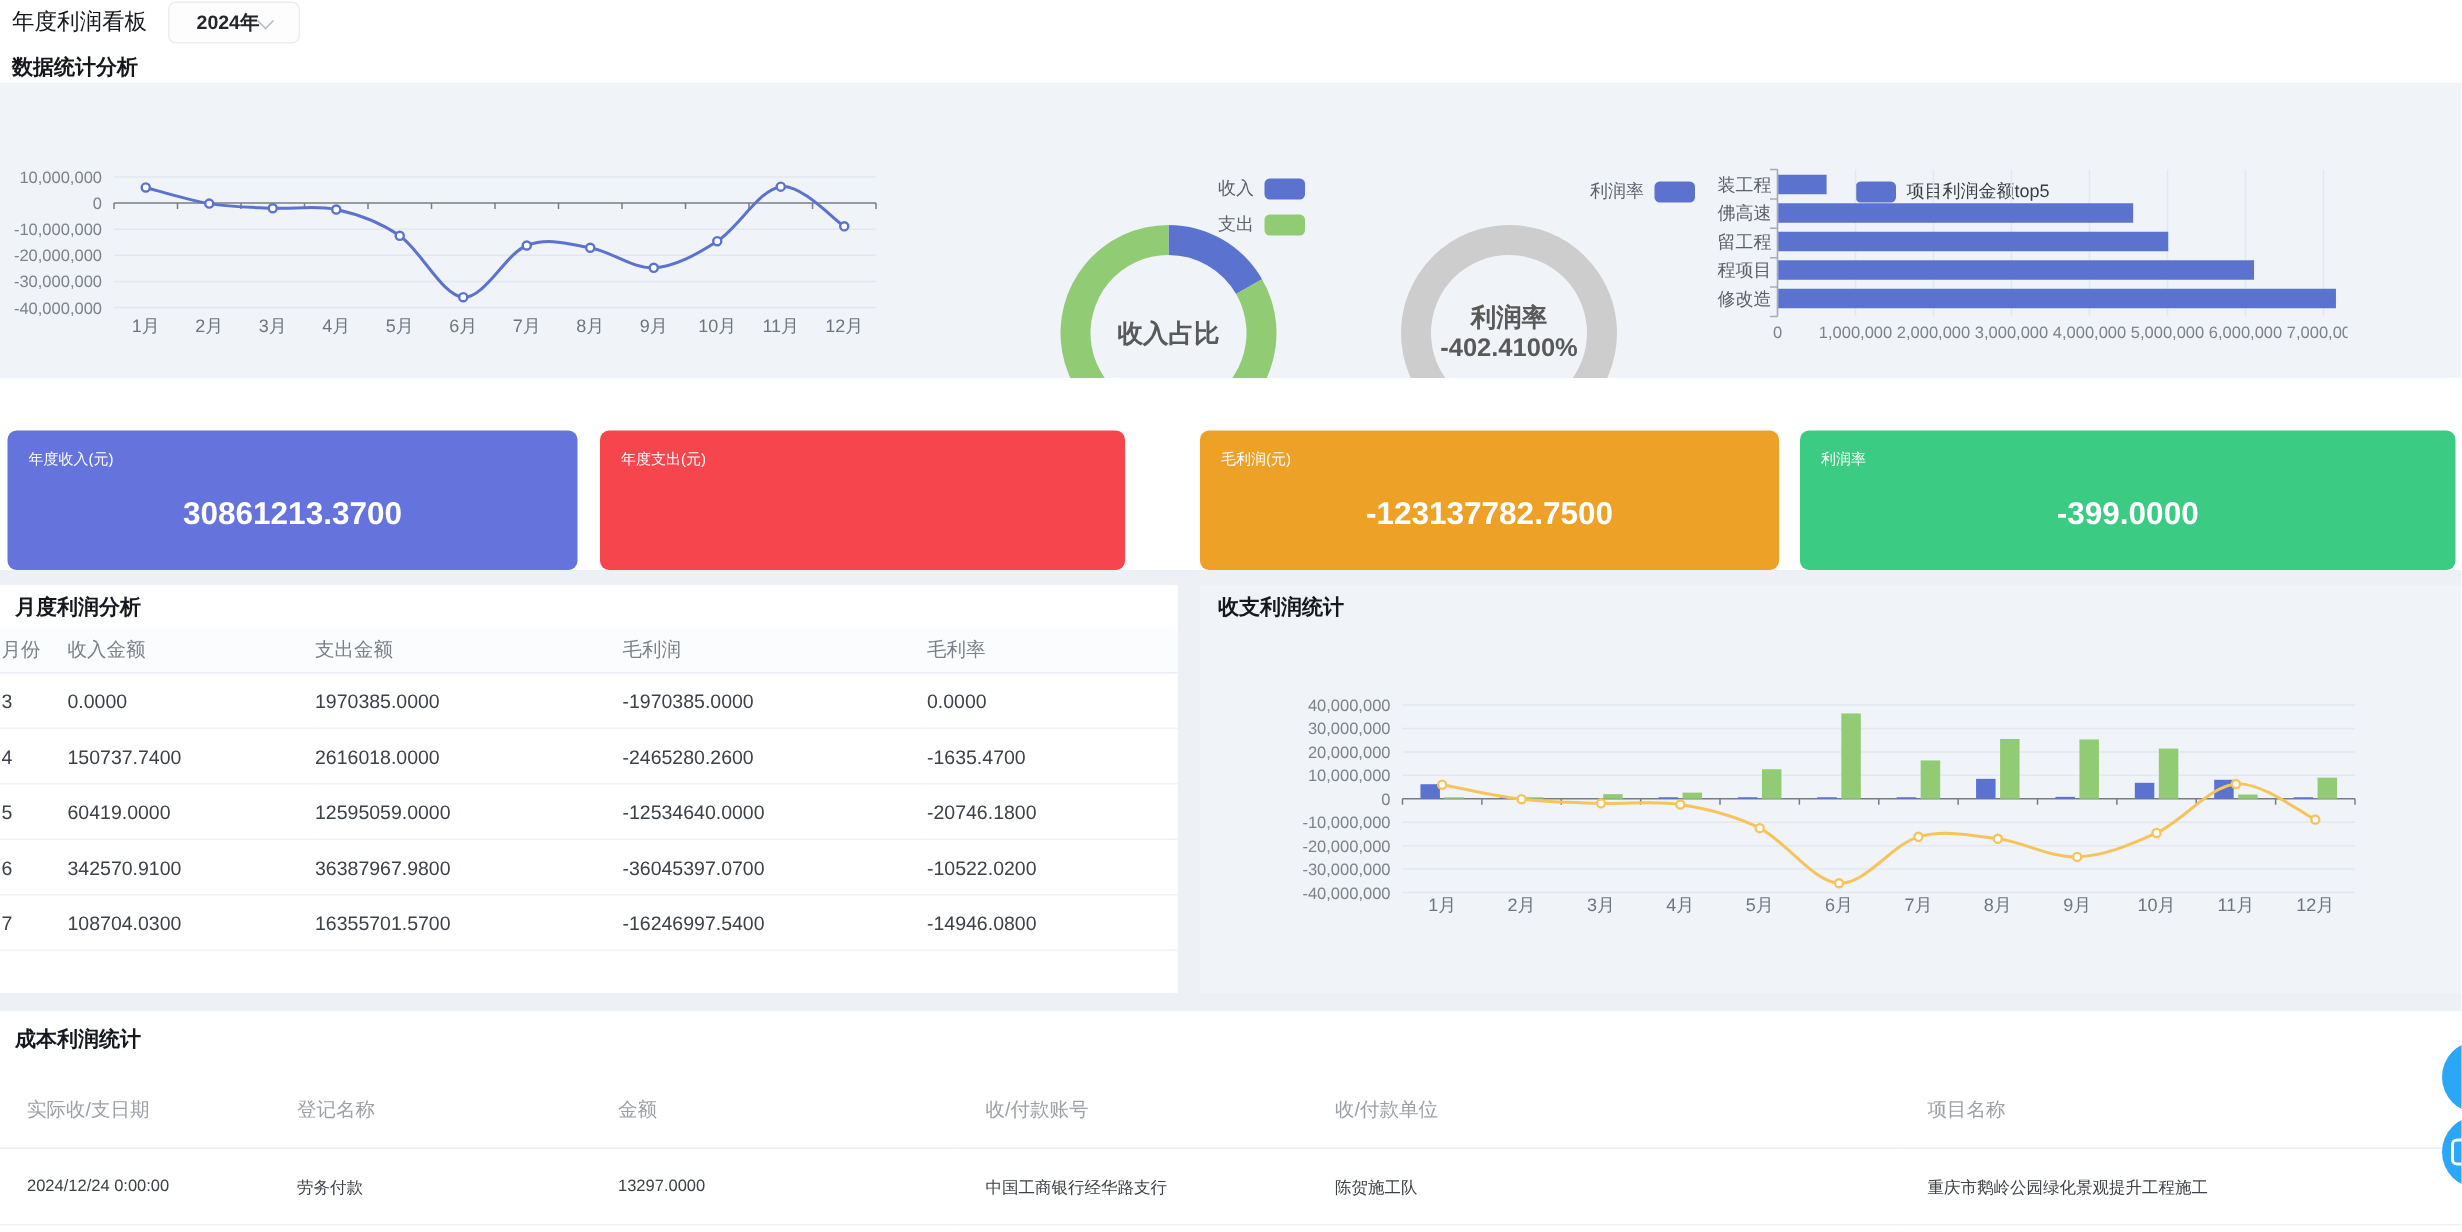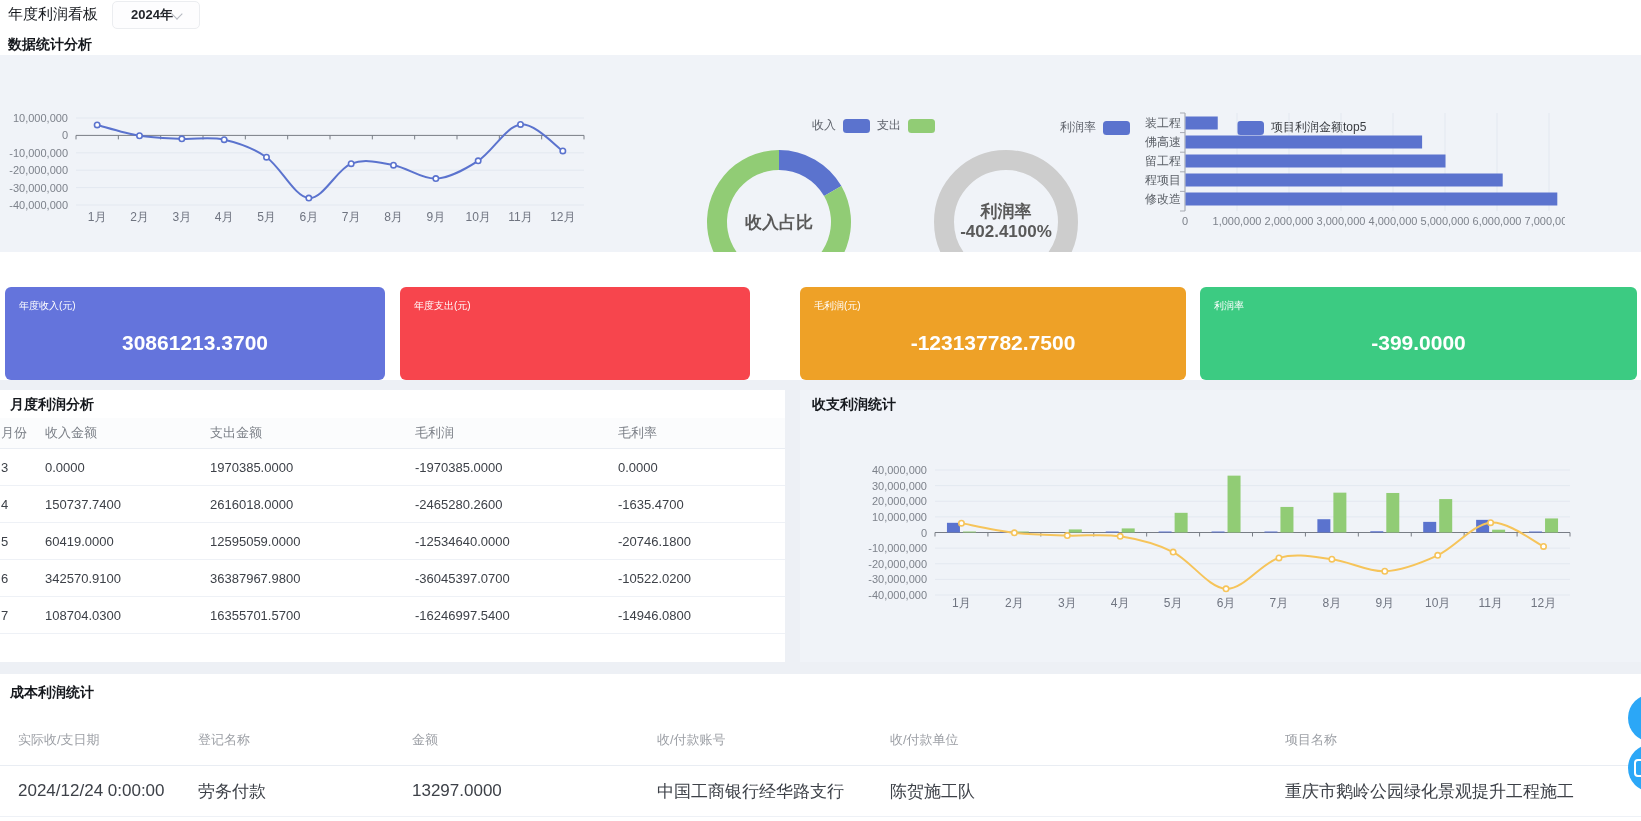--- a/index.html
+++ b/index.html
@@ -13,40 +13,40 @@
   .chev{width:7px;height:7px;border-right:1.5px solid #b4b8bf;border-bottom:1.5px solid #b4b8bf;
      transform:rotate(45deg);margin-top:-3px}
   .section-label{font-size:14px;font-weight:bold;color:#15181d}
   #stats-label{left:8px;top:36px}
   #stats-panel{left:0;top:55px;width:1641px;height:197px;background:#f0f3f8;overflow:hidden}
   svg{position:absolute;overflow:hidden}
   .tick{font-size:11px;fill:#7d828b}
   .xtick{font-size:12px;fill:#6f7480}
   .cat{font-size:12px;fill:#5c6168}
   .donut-title{font-size:17px;font-weight:bold;fill:#595959}
-  .legend{display:flex;flex-direction:row;gap:7px}
+  .legend{display:flex;flex-direction:column;gap:7px}
   .lrow{display:flex;align-items:center;gap:7px;font-size:12px;color:#5e626b}
   .pill{width:27px;height:14px;border-radius:3.5px}
   .kpi{position:absolute;top:287px;height:93px;border-radius:6px;color:#fff;overflow:hidden}
   .kpi .lab{position:absolute;left:14px;top:12px;font-size:10px}
   .kpi .val{position:absolute;left:0;right:0;top:44px;text-align:center;font-size:21px;font-weight:bold}
   .band{position:absolute;background:#edf0f5}
   #mid-left{left:0;top:390px;width:785px;height:272px;background:#fff}
   #mid-right{left:800px;top:390px;width:841px;height:272px;background:#f0f3f8;overflow:hidden}
   #bottom-panel{left:0;top:674px;width:1641px;height:147px;background:#fff;overflow:hidden}
   table{border-collapse:collapse;table-layout:fixed;position:absolute}
   th,td{text-align:left;font-weight:normal;white-space:nowrap;overflow:hidden}
   #monthly-table{left:0;top:28px;width:785px}
   #monthly-table th,#monthly-table td{}
   #monthly-table th{height:28px;font-size:13px;color:#7c8088;background:#fbfcfd;border-bottom:1px solid #e9edf3}
   #monthly-table td{height:34px;font-size:13px;color:#3d4148;border-bottom:1px solid #eef1f6}
   #cost-table{left:0;top:41px;width:1641px}
   #cost-table th,#cost-table td{padding-left:18px}
   #cost-table th{height:48px;font-size:13px;color:#9da0a6;border-bottom:1px solid #e9edf3}
-  #cost-table td{height:48px;font-size:17px;color:#3d4148;border-bottom:1px solid #eef1f6}
+  #cost-table td{height:48px;font-size:11px;color:#3d4148;border-bottom:1px solid #eef1f6}
   .fab{position:absolute;width:48px;height:48px;border-radius:50%;cursor:pointer}
   .fab-glyph{position:absolute;left:6px;top:15px;width:14px;height:14px;border:2px solid #fff;border-radius:4px}
 </style>
 </head>
 <body>
 
 <div class="abs" id="page-title">年度利润看板</div>
 <div class="abs" id="year-select">
   <span class="yr">2024年</span>
   <span class="chev"></span>

